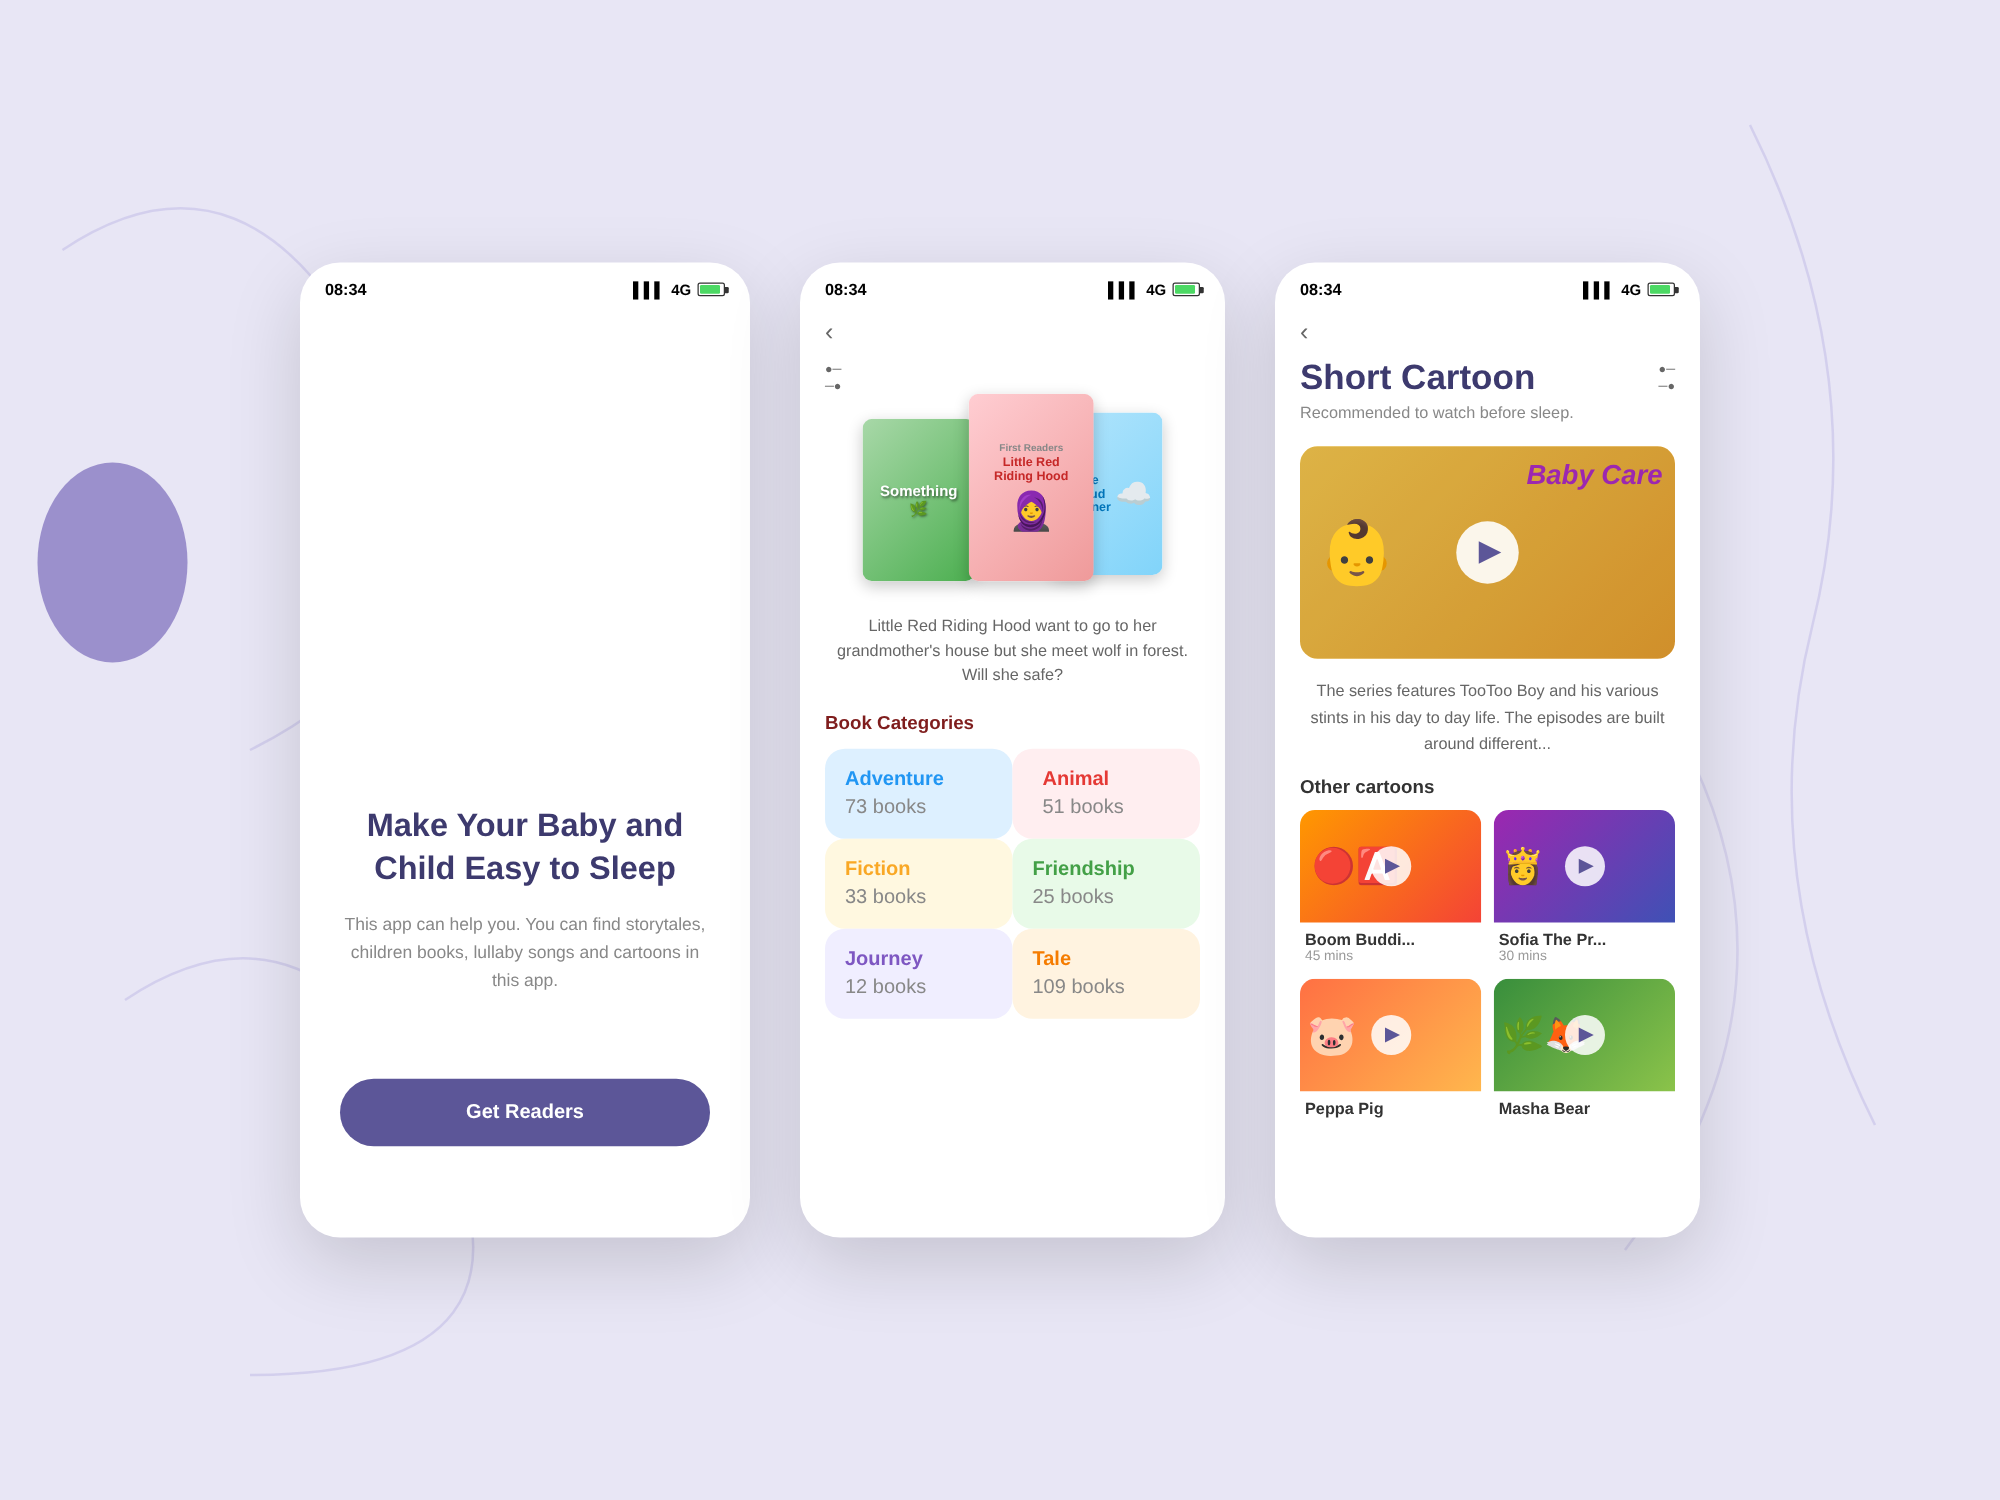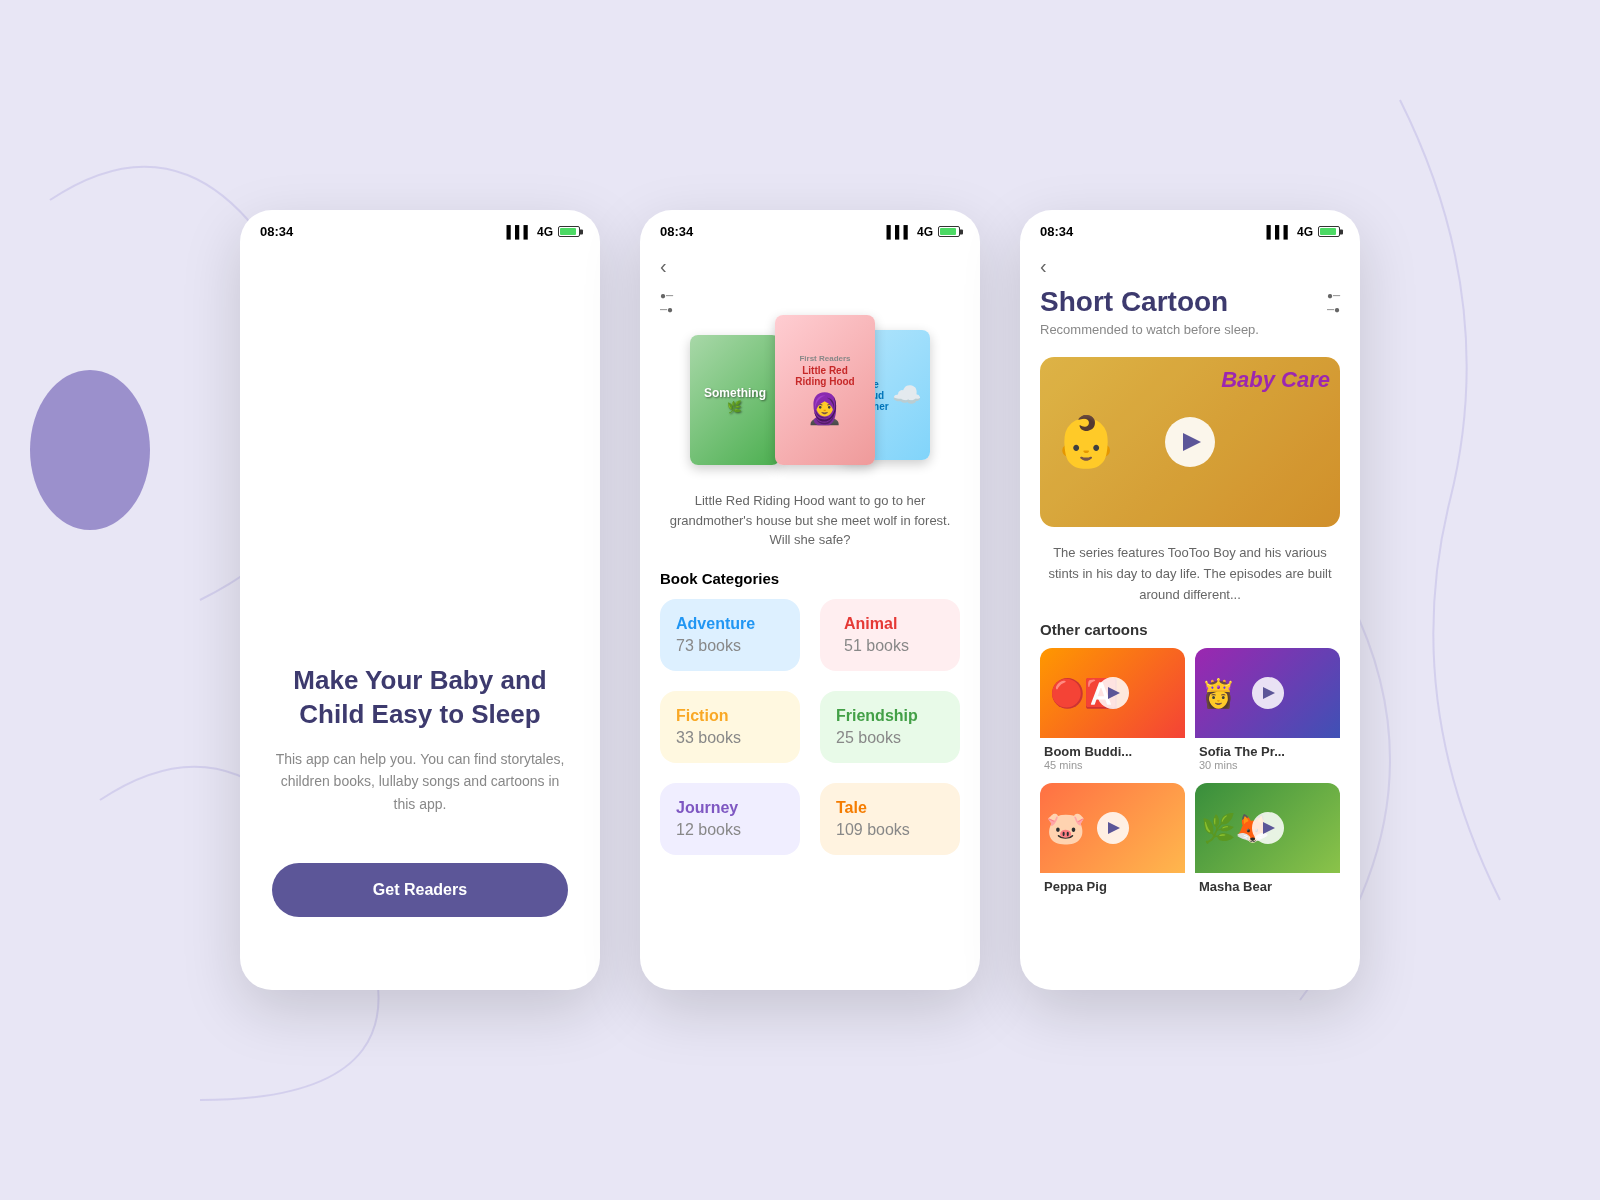--- a/index.html
+++ b/index.html
@@ -106,21 +106,21 @@
       font-weight: 800;
       color: #3d3a6e;
       line-height: 1.3;
       margin-bottom: 16px;
     }
 
     .welcome-desc {
       font-size: 14px;
       color: #888;
       line-height: 1.6;
-      margin-bottom: 48px;
+      margin-bottom: 68px;
     }
 
     .get-started-btn {
       width: 100%;
       padding: 18px;
       background: #5c5698;
       color: white;
       border: none;
       border-radius: 50px;
       font-size: 16px;
@@ -216,28 +216,28 @@
       font-size: 13px;
       color: #666;
       text-align: center;
       line-height: 1.5;
       margin-bottom: 20px;
     }
 
     .section-title {
       font-size: 15px;
       font-weight: 700;
-      color: #000000;
+      color: #7f1d1d;
       margin-bottom: 12px;
     }
 
     .categories-grid {
       display: grid;
       grid-template-columns: 1fr 1fr;
-      gap: 20px;
+      gap: 0;
     }
 
     .category-card {
       border-radius: 16px;
       padding: 16px;
       cursor: pointer;
     }
 
     .category-card.blue { background: #ddf0ff; }
     .category-card.pink { background: #ffeef0; padding-left: 24px; }

